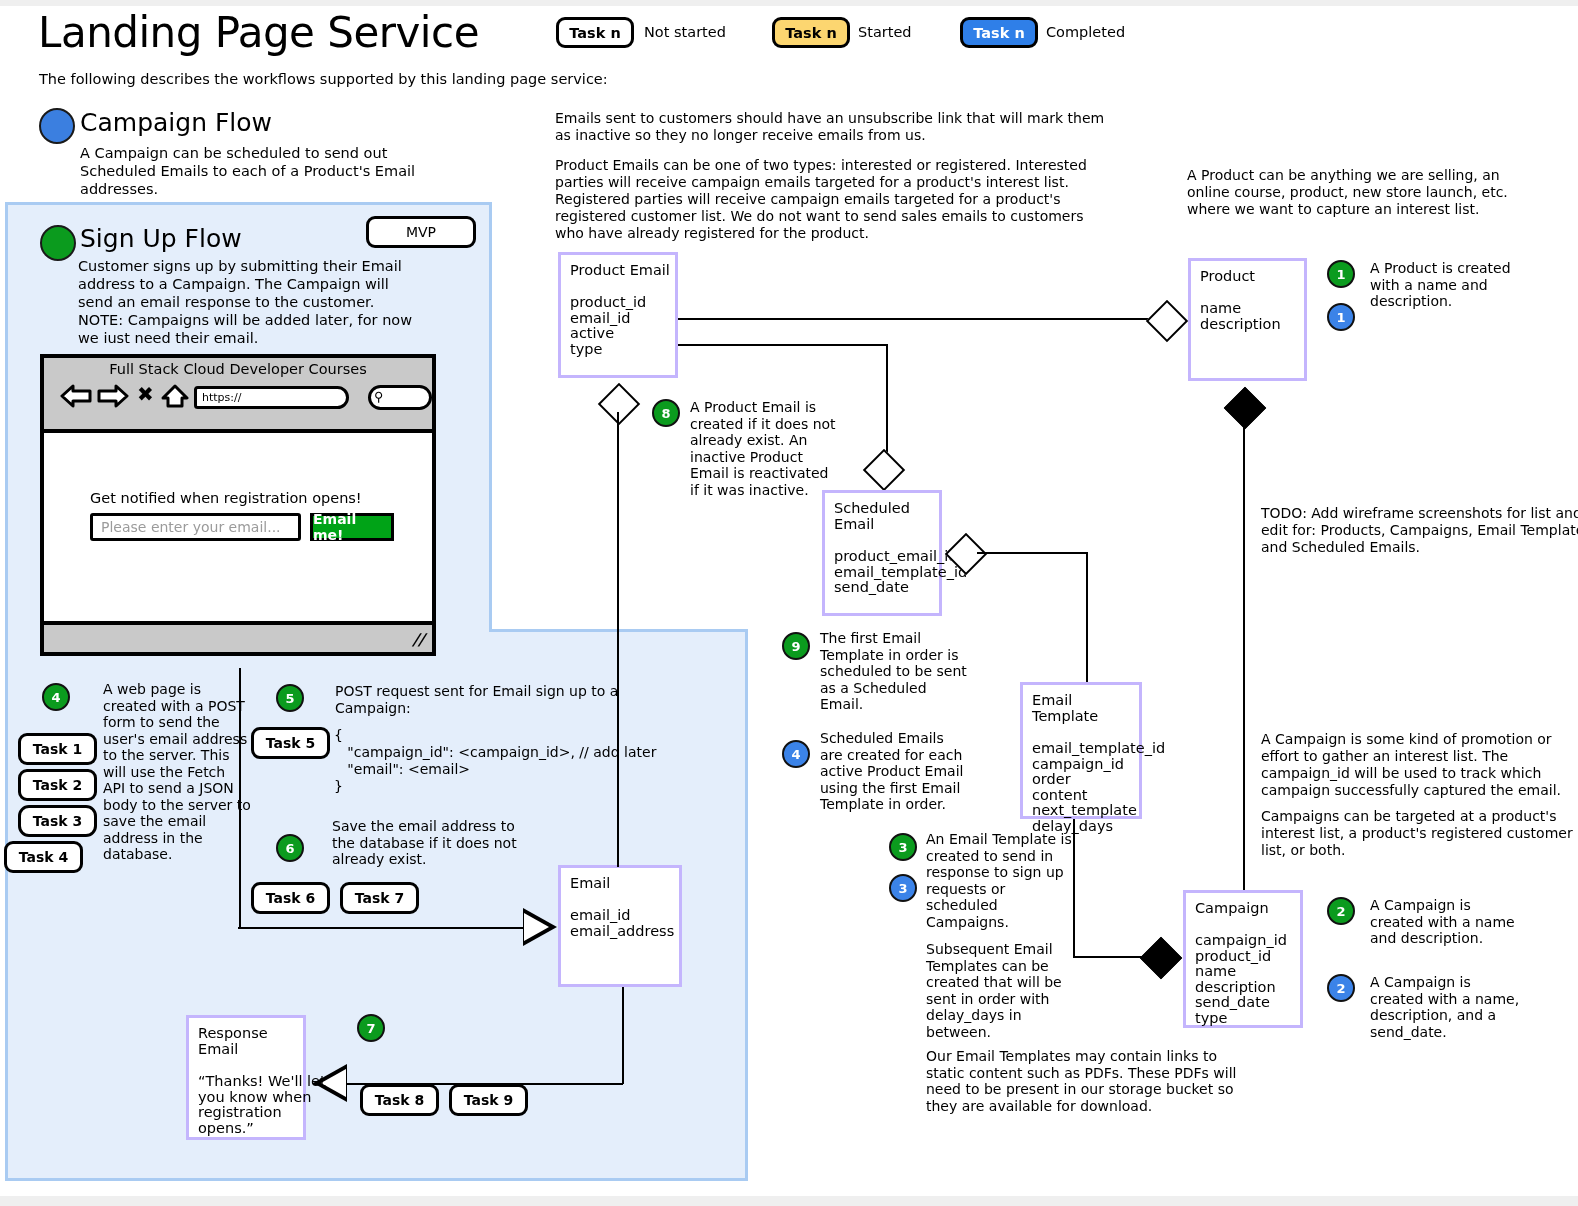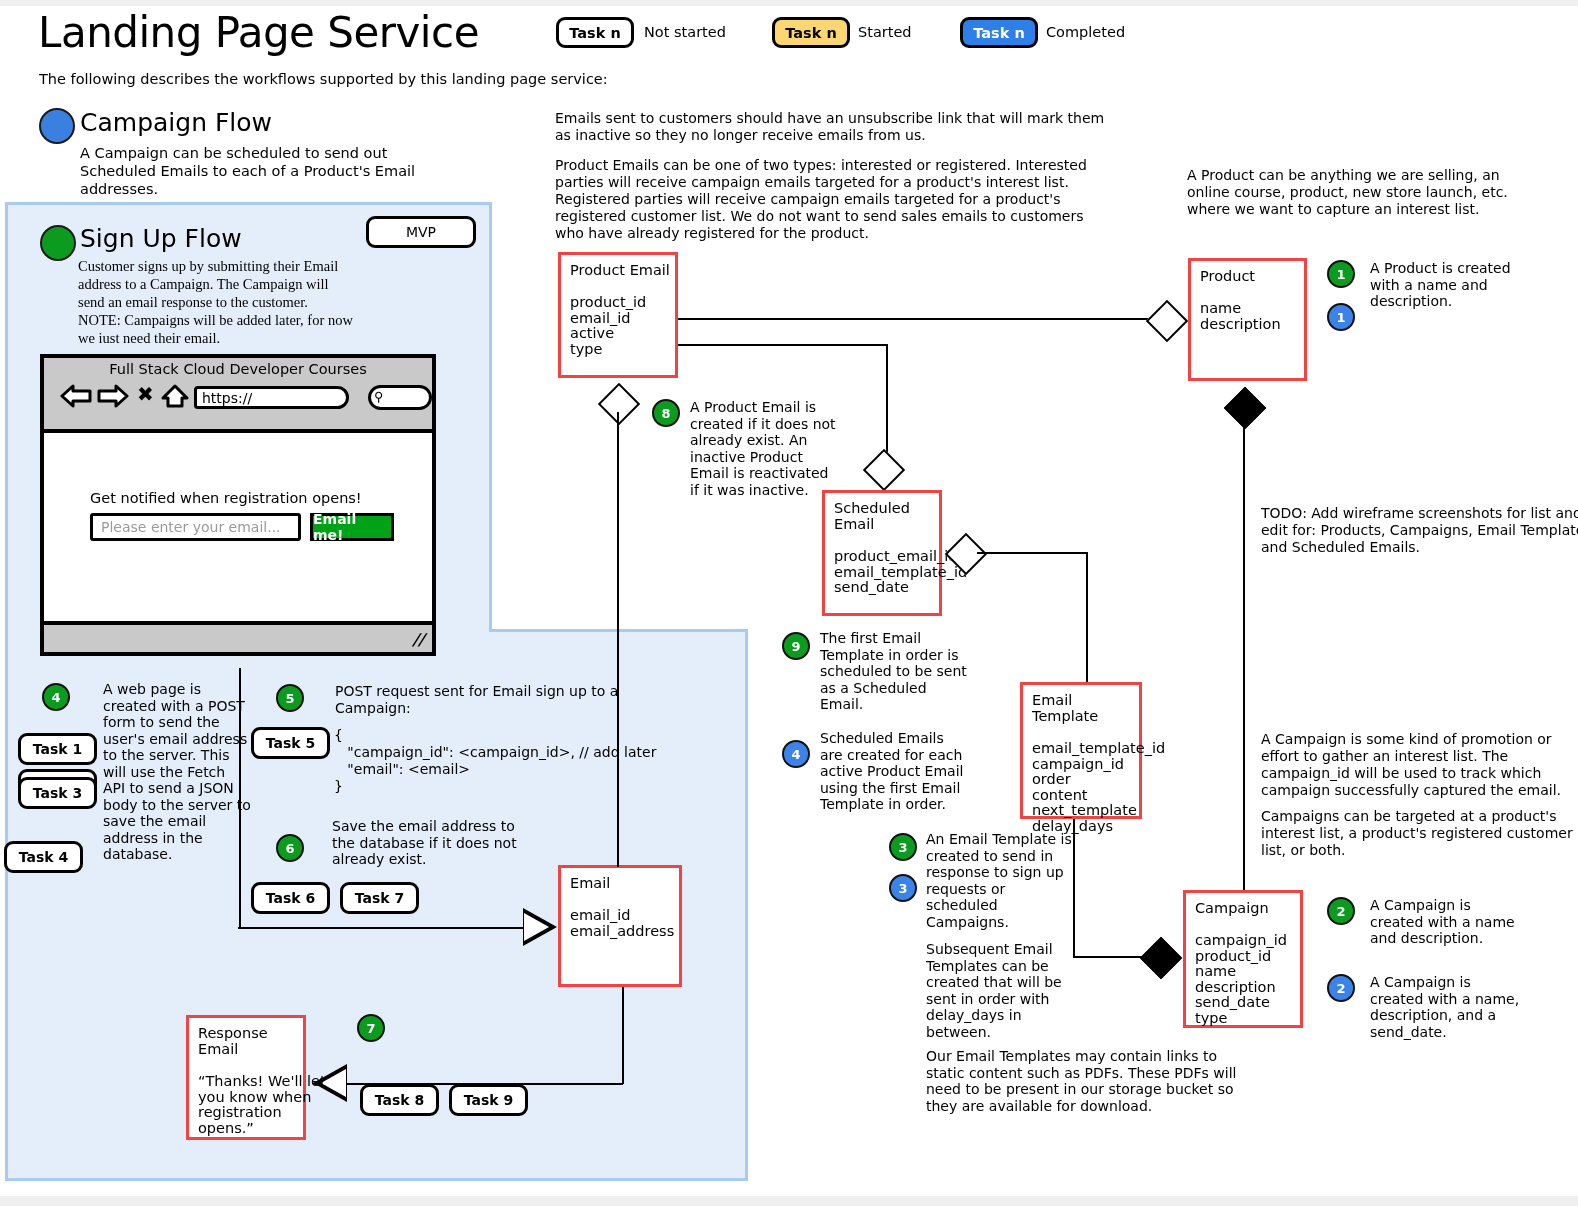--- a/index.html
+++ b/index.html
@@ -38,21 +38,21 @@
      font-size:14px;box-sizing:border-box;}
 
   
   .browser{position:absolute;left:40px;top:354px;width:396px;height:302px;border:4px solid #000;
      background:#fff;box-sizing:border-box;padding-left:40px;}
   .browser-chrome{position:absolute;left:0;top:0;width:100%;height:75px;background:#c9c9c9;
      border-bottom:4px solid #000;box-sizing:border-box;}
   .browser-title{position:absolute;width:100%;top:3px;text-align:center;font-size:14.5px;}
   .nav-ico{position:absolute;top:26px;}
   .urlbar{position:absolute;left:150px;top:28px;width:155px;height:23px;border:3px solid #000;
-     border-radius:4px 12px 12px 4px;background:#fff;box-sizing:border-box;font-size:14px;
+     border-radius:4px 12px 12px 4px;background:#fff;box-sizing:border-box;font-size:11px;
      padding-left:5px;line-height:18px;}
   .searchpill{position:absolute;left:324px;top:27px;width:64px;height:25px;border:3px solid #000;
      border-radius:14px;background:#fff;box-sizing:border-box;}
   .browser-body{position:absolute;left:0;top:75px;width:100%;height:188px;background:#fff;}
   .page-head{position:absolute;left:46px;top:57px;font-size:14.5px;}
   .mail-input{position:absolute;left:46px;top:80px;width:211px;height:28px;border:3px solid #000;
      background:#fff;box-sizing:border-box;font-size:14px;color:#9b9b9b;padding-left:8px;
      line-height:22px;border-radius:3px;}
   .mail-btn{position:absolute;left:266px;top:80px;width:84px;height:28px;background:#00a317;
      border:3px solid #000;box-sizing:border-box;color:#fff;font-size:14px;font-weight:bold;
@@ -69,21 +69,21 @@
   .step.green{background:#0b9b1e;}
   .step.blue{background:#3b83e8;}
   .note{position:absolute;font-size:14px;line-height:16.5px;}
 
   
   .task{position:absolute;width:79px;height:32px;border:3px solid #000;border-radius:9px;
      background:#fff;display:flex;align-items:center;justify-content:center;font-size:14px;
      font-weight:bold;box-sizing:border-box;}
 
   
-  .entity{position:absolute;border:3px solid #ef4444;background:#fff;box-sizing:border-box;
+  .entity{position:absolute;border:3px solid #c4b5fd;background:#fff;box-sizing:border-box;
      padding:7px 0 12px 9px;}
   .entity .ent-title{font-size:14.5px;}
   .entity .ent-fields{margin-top:17px;font-size:14.5px;line-height:15.5px;}
 
   
   .hline{position:absolute;height:0;border-top:2px solid #000;}
   .vline{position:absolute;width:0;border-left:2px solid #000;}
   .diamond{position:absolute;width:26px;height:26px;background:#fff;border:2px solid #000;
      transform:rotate(45deg);}
   .diamond.filled{background:#000;}
@@ -124,21 +124,21 @@
   <div class="legend-label" style="left:1046px;">Completed</div>
 
   <div class="dot" style="left:39px;top:108px;width:32px;height:32px;background:#3b7fe0;"></div>
   <div class="flow-title" style="left:80px;top:108px;">Campaign Flow</div>
   <div class="flow-desc" style="left:80px;top:144px;white-space:pre;">A Campaign can be scheduled to send out
 Scheduled Emails to each of a Product's Email
 addresses.</div>
 
   <div class="dot" style="left:40px;top:225px;width:32px;height:32px;background:#0b9b1e;"></div>
   <div class="flow-title" style="left:80px;top:224px;">Sign Up Flow</div>
-  <div class="flow-desc" style="left:78px;top:257px;white-space:pre;font-family:Liberation Serif, serif;">Customer signs up by submitting their Email
+  <div class="flow-desc" style="left:78px;top:257px;white-space:pre;">Customer signs up by submitting their Email
 address to a Campaign. The Campaign will
 send an email response to the customer.
 NOTE: Campaigns will be added later, for now
 we iust need their email.</div>
   <div class="mvp-btn">MVP</div>
 
   <div class="browser">
     <div class="browser-chrome">
       <div class="browser-title">Full Stack Cloud Developer Courses</div>
 
@@ -185,21 +185,21 @@
 user's email address
 to the server. This
 will use the Fetch
 API to send a JSON
 body to the server to
 save the email
 address in the
 database.</div>
   <div class="task" style="left:18px;top:733px;">Task 1</div>
   <div class="task" style="left:18px;top:769px;">Task 2</div>
-  <div class="task" style="left:18px;top:777px;">Task 3</div>
+  <div class="task" style="left:18px;top:805px;border-radius:11px;">Task 3</div>
   <div class="task" style="left:4px;top:841px;">Task 4</div>
 
   <div class="step green" style="left:276px;top:684px;">5</div>
   <div class="note" style="left:335px;top:683px;white-space:pre;">POST request sent for Email sign up to a
 Campaign:</div>
   <div class="task" style="left:251px;top:727px;">Task 5</div>
   <div class="code" style="left:334px;top:727px;">{
    "campaign_id": &lt;campaign_id&gt;, // add later
    "email": &lt;email&gt;
 }</div>

